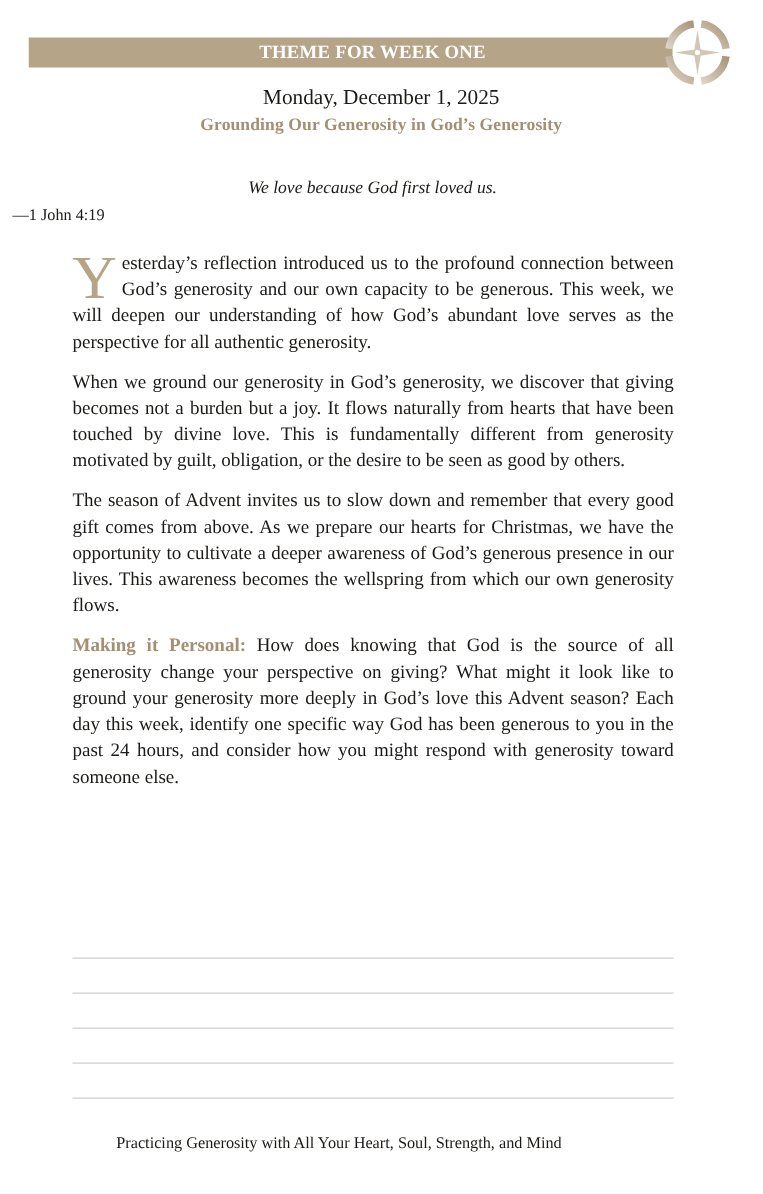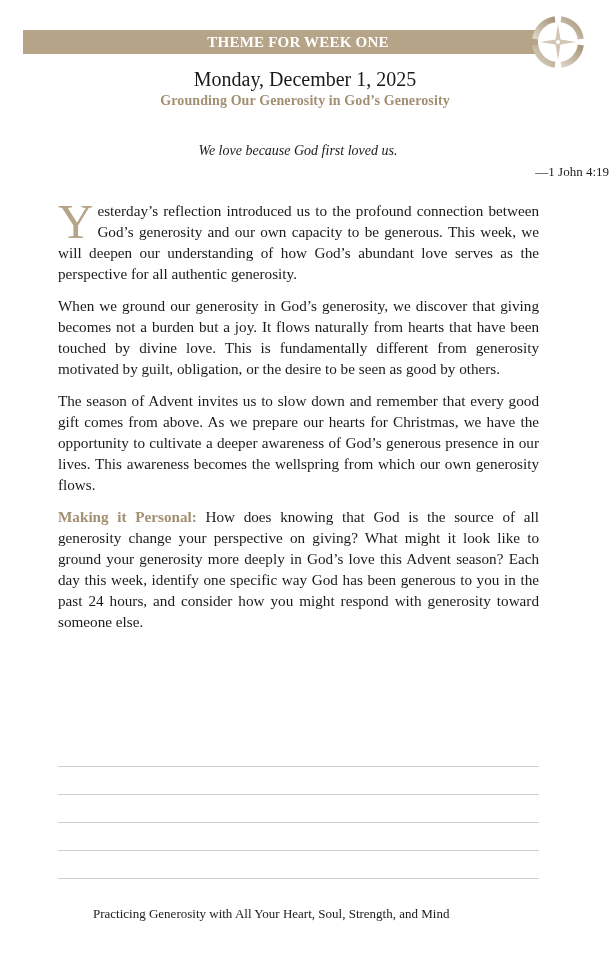--- a/index.html
+++ b/index.html
@@ -5,27 +5,27 @@
   html, body { margin: 0; padding: 0; background: #ffffff; }
   body { width: 610px; height: 955px; position: relative; overflow: hidden;
          font-family: "Liberation Serif", "DejaVu Serif", serif; color: #1c1a17; }
   .banner { position: absolute; left: 23px; top: 30px; width: 515px; height: 24px;
             background: #b5a488; }
   .banner-text { position: absolute; left: 23px; top: 30px; width: 550px; height: 32px;
                  line-height: 25px; text-align: center; color: #ffffff; font-size: 15px;
                  letter-spacing: 0.2px; font-weight: bold; }
   .compass { position: absolute; left: 530px; top: 14px; width: 56px; height: 56px; }
   .date { position: absolute; left: 0; top: 68px; width: 610px; text-align: center;
-          font-size: 20px; color: #1c1a17; }
+          font-size: 17px; color: #1c1a17; }
   .title { position: absolute; left: 0; top: 93px; width: 610px; text-align: center;
            font-size: 14px; font-weight: bold; color: #a38f72; letter-spacing: 0.1px; }
   .verse { position: absolute; left: 0; top: 143px; width: 596px; text-align: center;
            font-size: 14px; font-style: italic; }
-  .verse-ref { position: absolute; left: 0; top: 164px; width: 596px; text-align: right;
-               font-size: 13px; padding-left: 13px; }
+  .verse-ref { position: absolute; left: 0; top: 164px; width: 596px; text-align: left;
+               font-size: 13px; padding-left: 0; }
   .verse-ref span { margin-left: 10px; }
   .body { position: absolute; left: 58px; top: 200px; width: 481px; font-size: 15.2px;
           line-height: 21px; }
   .body p { margin: 0 0 11px 0; text-align: justify; }
   .dropcap { float: left; font-size: 49px; line-height: 38px; color: #b5a488;
              margin: 3px 4px 0 0; height: 38px; }
   .personal-label { color: #a38f72; font-weight: bold; }
   .lines { position: absolute; left: 58px; top: 766px; width: 481px; }
   .lines div { height: 0; border-top: 1px solid #cfcfcf; margin-bottom: 27px; }
   .footer-title { position: absolute; left: 93px; top: 906px; font-size: 13px;

